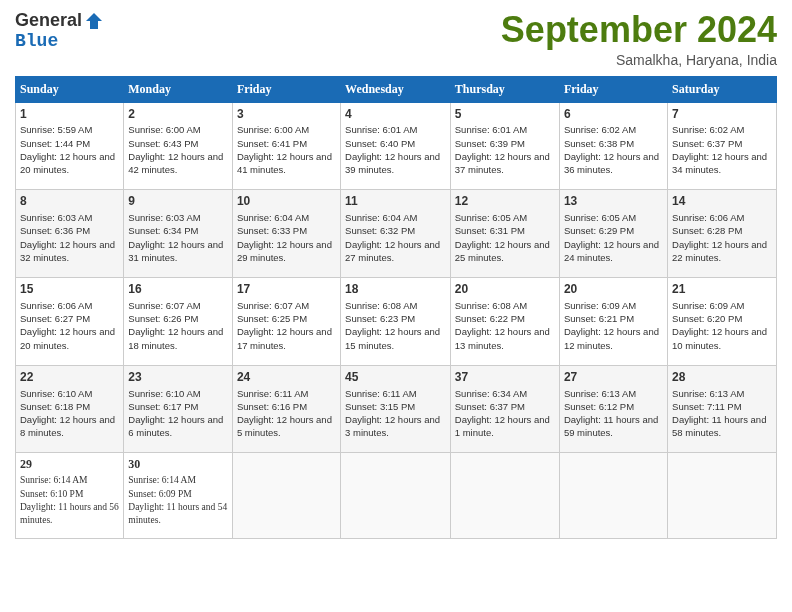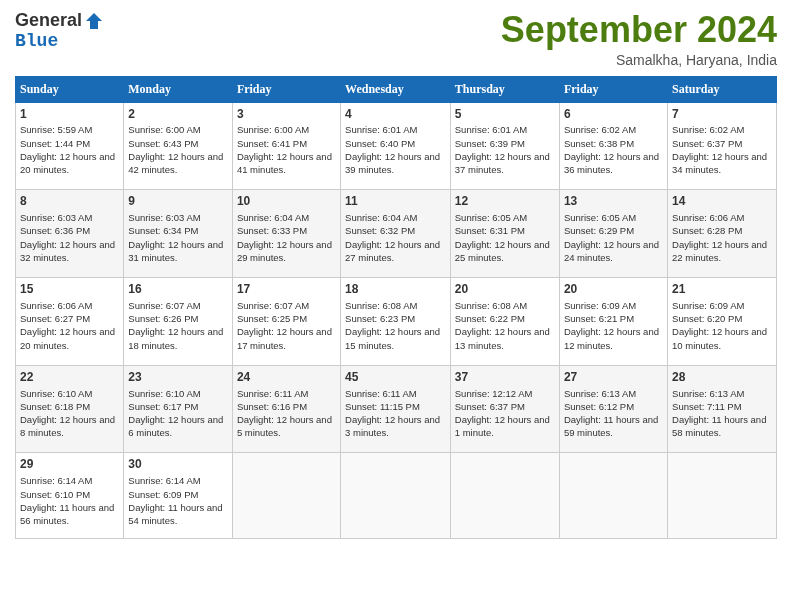--- a/index.html
+++ b/index.html
@@ -96,20 +96,21 @@
       font-size: 12px;
       font-weight: bold;
       display: block;
       margin-bottom: 1px;
     }
     .empty-cell {
       background: #f9f9f9 !important;
     }
     .last-row td {
       height: 70px;
+      font-family: Liberation Serif, serif;
     }
   </style>
 </head>
 <body>
 
 <div class="page">
   <div class="header">
     <div class="logo">
       <div class="logo-text">
         <span class="logo-general">General</span>
@@ -162,22 +163,22 @@
           <td><span class="day-num">17</span><span>Sunrise: 6:07 AM</span><br><span>Sunset: 6:25 PM</span><br><span>Daylight: 12 hours and 17 minutes.</span></td>
           <td><span class="day-num">18</span><span>Sunrise: 6:08 AM</span><br><span>Sunset: 6:23 PM</span><br><span>Daylight: 12 hours and 15 minutes.</span></td>
           <td><span class="day-num">20</span><span>Sunrise: 6:08 AM</span><br><span>Sunset: 6:22 PM</span><br><span>Daylight: 12 hours and 13 minutes.</span></td>
           <td><span class="day-num">20</span><span>Sunrise: 6:09 AM</span><br><span>Sunset: 6:21 PM</span><br><span>Daylight: 12 hours and 12 minutes.</span></td>
           <td><span class="day-num">21</span><span>Sunrise: 6:09 AM</span><br><span>Sunset: 6:20 PM</span><br><span>Daylight: 12 hours and 10 minutes.</span></td>
         </tr>
         <tr>
           <td><span class="day-num">22</span><span>Sunrise: 6:10 AM</span><br><span>Sunset: 6:18 PM</span><br><span>Daylight: 12 hours and 8 minutes.</span></td>
           <td><span class="day-num">23</span><span>Sunrise: 6:10 AM</span><br><span>Sunset: 6:17 PM</span><br><span>Daylight: 12 hours and 6 minutes.</span></td>
           <td><span class="day-num">24</span><span>Sunrise: 6:11 AM</span><br><span>Sunset: 6:16 PM</span><br><span>Daylight: 12 hours and 5 minutes.</span></td>
-          <td><span class="day-num">45</span><span>Sunrise: 6:11 AM</span><br><span>Sunset: 11:15 PM</span><br><span>Daylight: 12 hours and 3 minutes.</span></td>
-          <td><span class="day-num">37</span><span>Sunrise: 12:12 AM</span><br><span>Sunset: 6:37 PM</span><br><span>Daylight: 12 hours and 1 minute.</span></td>
+          <td><span class="day-num">45</span><span>Sunrise: 6:11 AM</span><br><span>Sunset: 3:15 PM</span><br><span>Daylight: 12 hours and 3 minutes.</span></td>
+          <td><span class="day-num">37</span><span>Sunrise: 6:34 AM</span><br><span>Sunset: 6:37 PM</span><br><span>Daylight: 12 hours and 1 minute.</span></td>
           <td><span class="day-num">27</span><span>Sunrise: 6:13 AM</span><br><span>Sunset: 6:12 PM</span><br><span>Daylight: 11 hours and 59 minutes.</span></td>
           <td><span class="day-num">28</span><span>Sunrise: 6:13 AM</span><br><span>Sunset: 7:11 PM</span><br><span>Daylight: 11 hours and 58 minutes.</span></td>
         </tr>
         <tr class="last-row">
           <td><span class="day-num">29</span><span>Sunrise: 6:14 AM</span><br><span>Sunset: 6:10 PM</span><br><span>Daylight: 11 hours and 56 minutes.</span></td>
           <td><span class="day-num">30</span><span>Sunrise: 6:14 AM</span><br><span>Sunset: 6:09 PM</span><br><span>Daylight: 11 hours and 54 minutes.</span></td>
           <td class="empty-cell"></td>
           <td class="empty-cell"></td>
           <td class="empty-cell"></td>
           <td class="empty-cell"></td>

